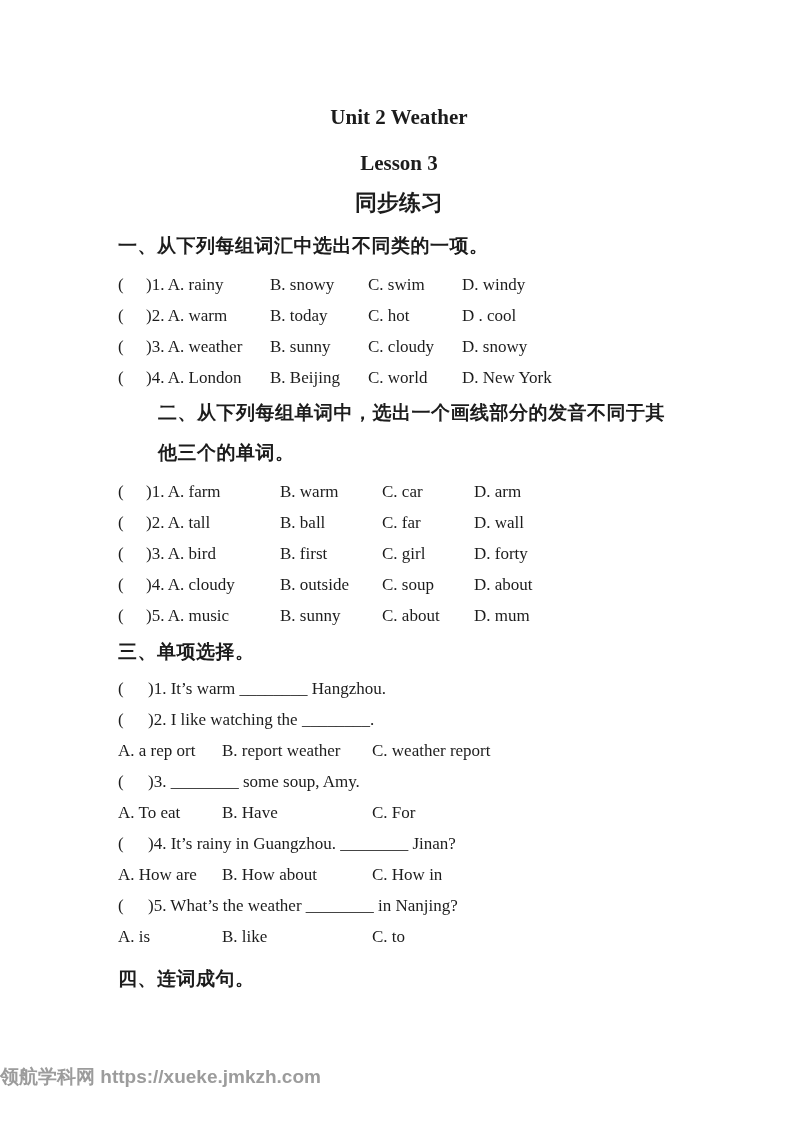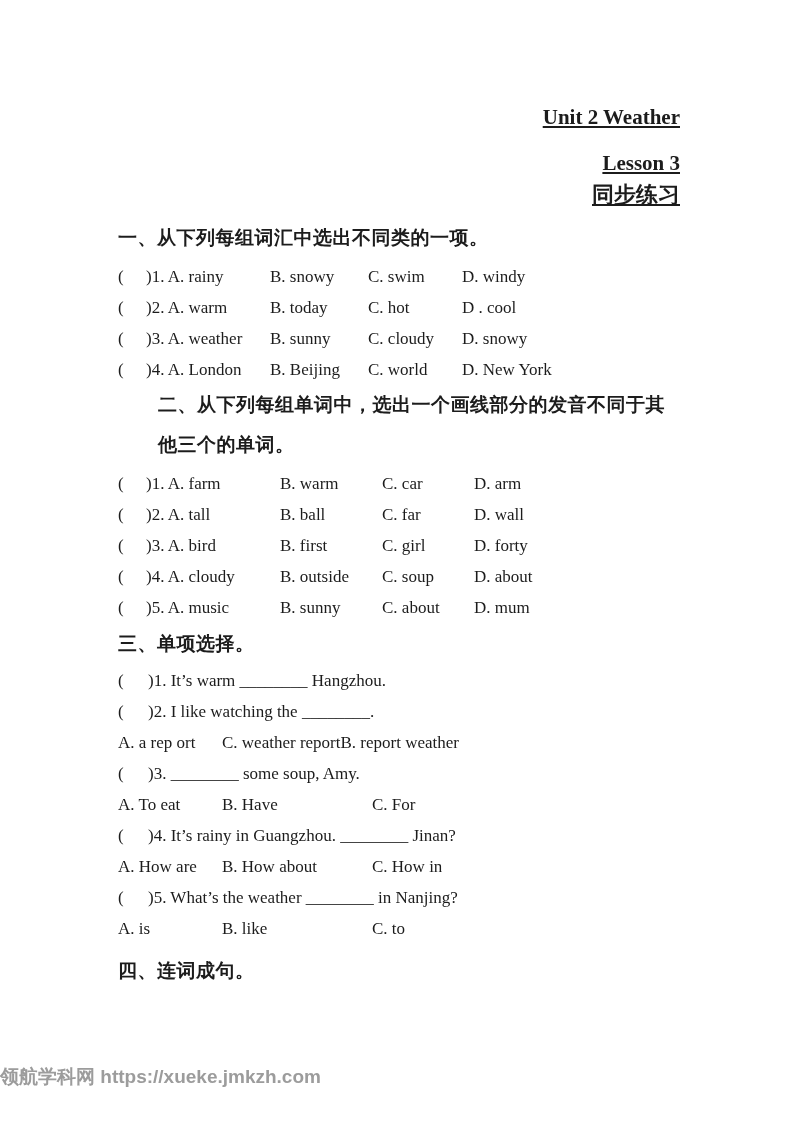--- a/index.html
+++ b/index.html
@@ -16,29 +16,28 @@
     overflow: hidden;
   }
 
   .content {
     padding: 105px 113px 0 118px;
     width: 793px;
   }
 
   
   .title-line {
-    text-align: right;
+    text-align: center;
     font-weight: bold;
     font-size: 21px;
     line-height: 24px;
-    text-decoration: underline;
   }
   .title-lesson { margin-top: 22px; }
   .title-cn {
-    margin-top: 6px;
+    margin-top: 14px;
     font-size: 22px;
     line-height: 28px;
     font-family: "Liberation Sans", "DejaVu Sans", sans-serif;
     font-weight: 600;
   }
 
   
   .sec-heading {
     font-family: "Liberation Sans", "DejaVu Sans", sans-serif;
     font-weight: 600;
@@ -177,22 +176,22 @@
         <span class="cell c-br">(</span>
         <span class="cell">)1. It’s warm ________ Hangzhou.</span>
       </div>
 
       <div class="s3-line">
         <span class="cell c-br">(</span>
         <span class="cell">)2. I like watching the ________.</span>
       </div>
       <div class="s3-line">
         <span class="cell opt-a">A. a rep ort</span>
+        <span class="cell opt-b">B. report weather</span>
         <span class="cell opt-c">C. weather report</span>
-        <span class="cell opt-b">B. report weather</span>
       </div>
 
       <div class="s3-line">
         <span class="cell c-br">(</span>
         <span class="cell">)3. ________ some soup, Amy.</span>
       </div>
       <div class="s3-line">
         <span class="cell opt-a">A. To eat</span>
         <span class="cell opt-b">B. Have</span>
         <span class="cell opt-c">C. For</span>

